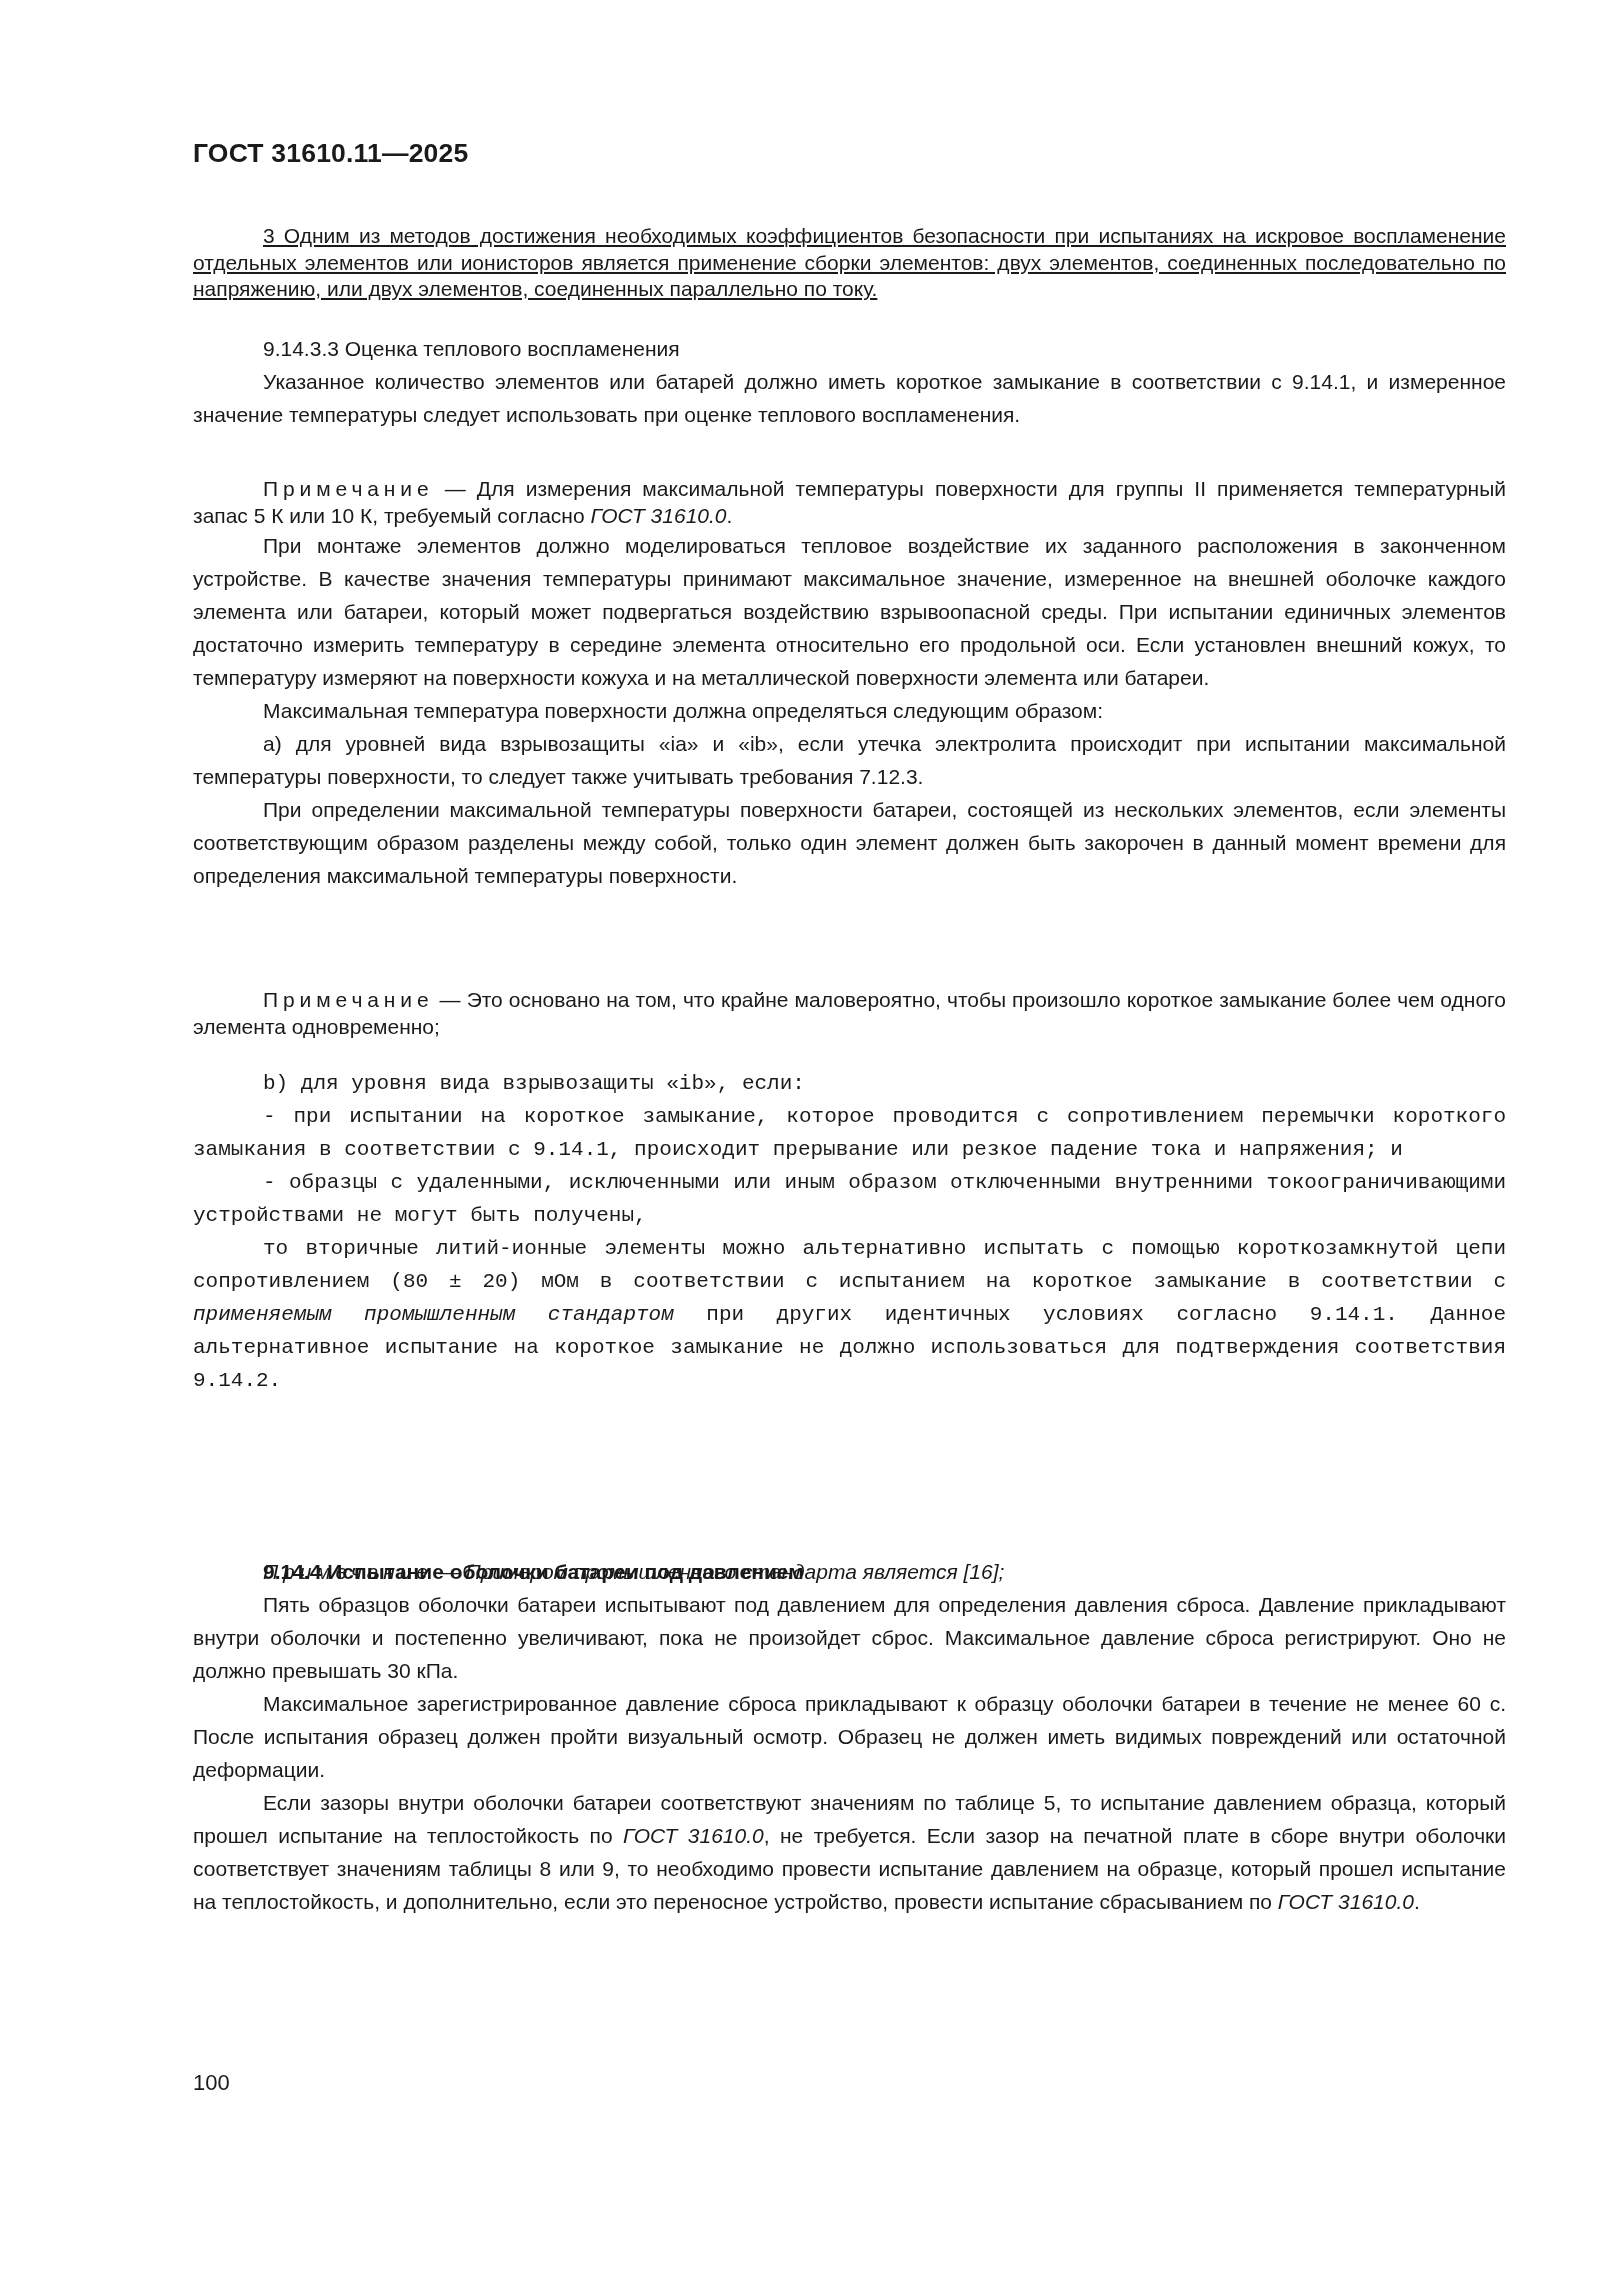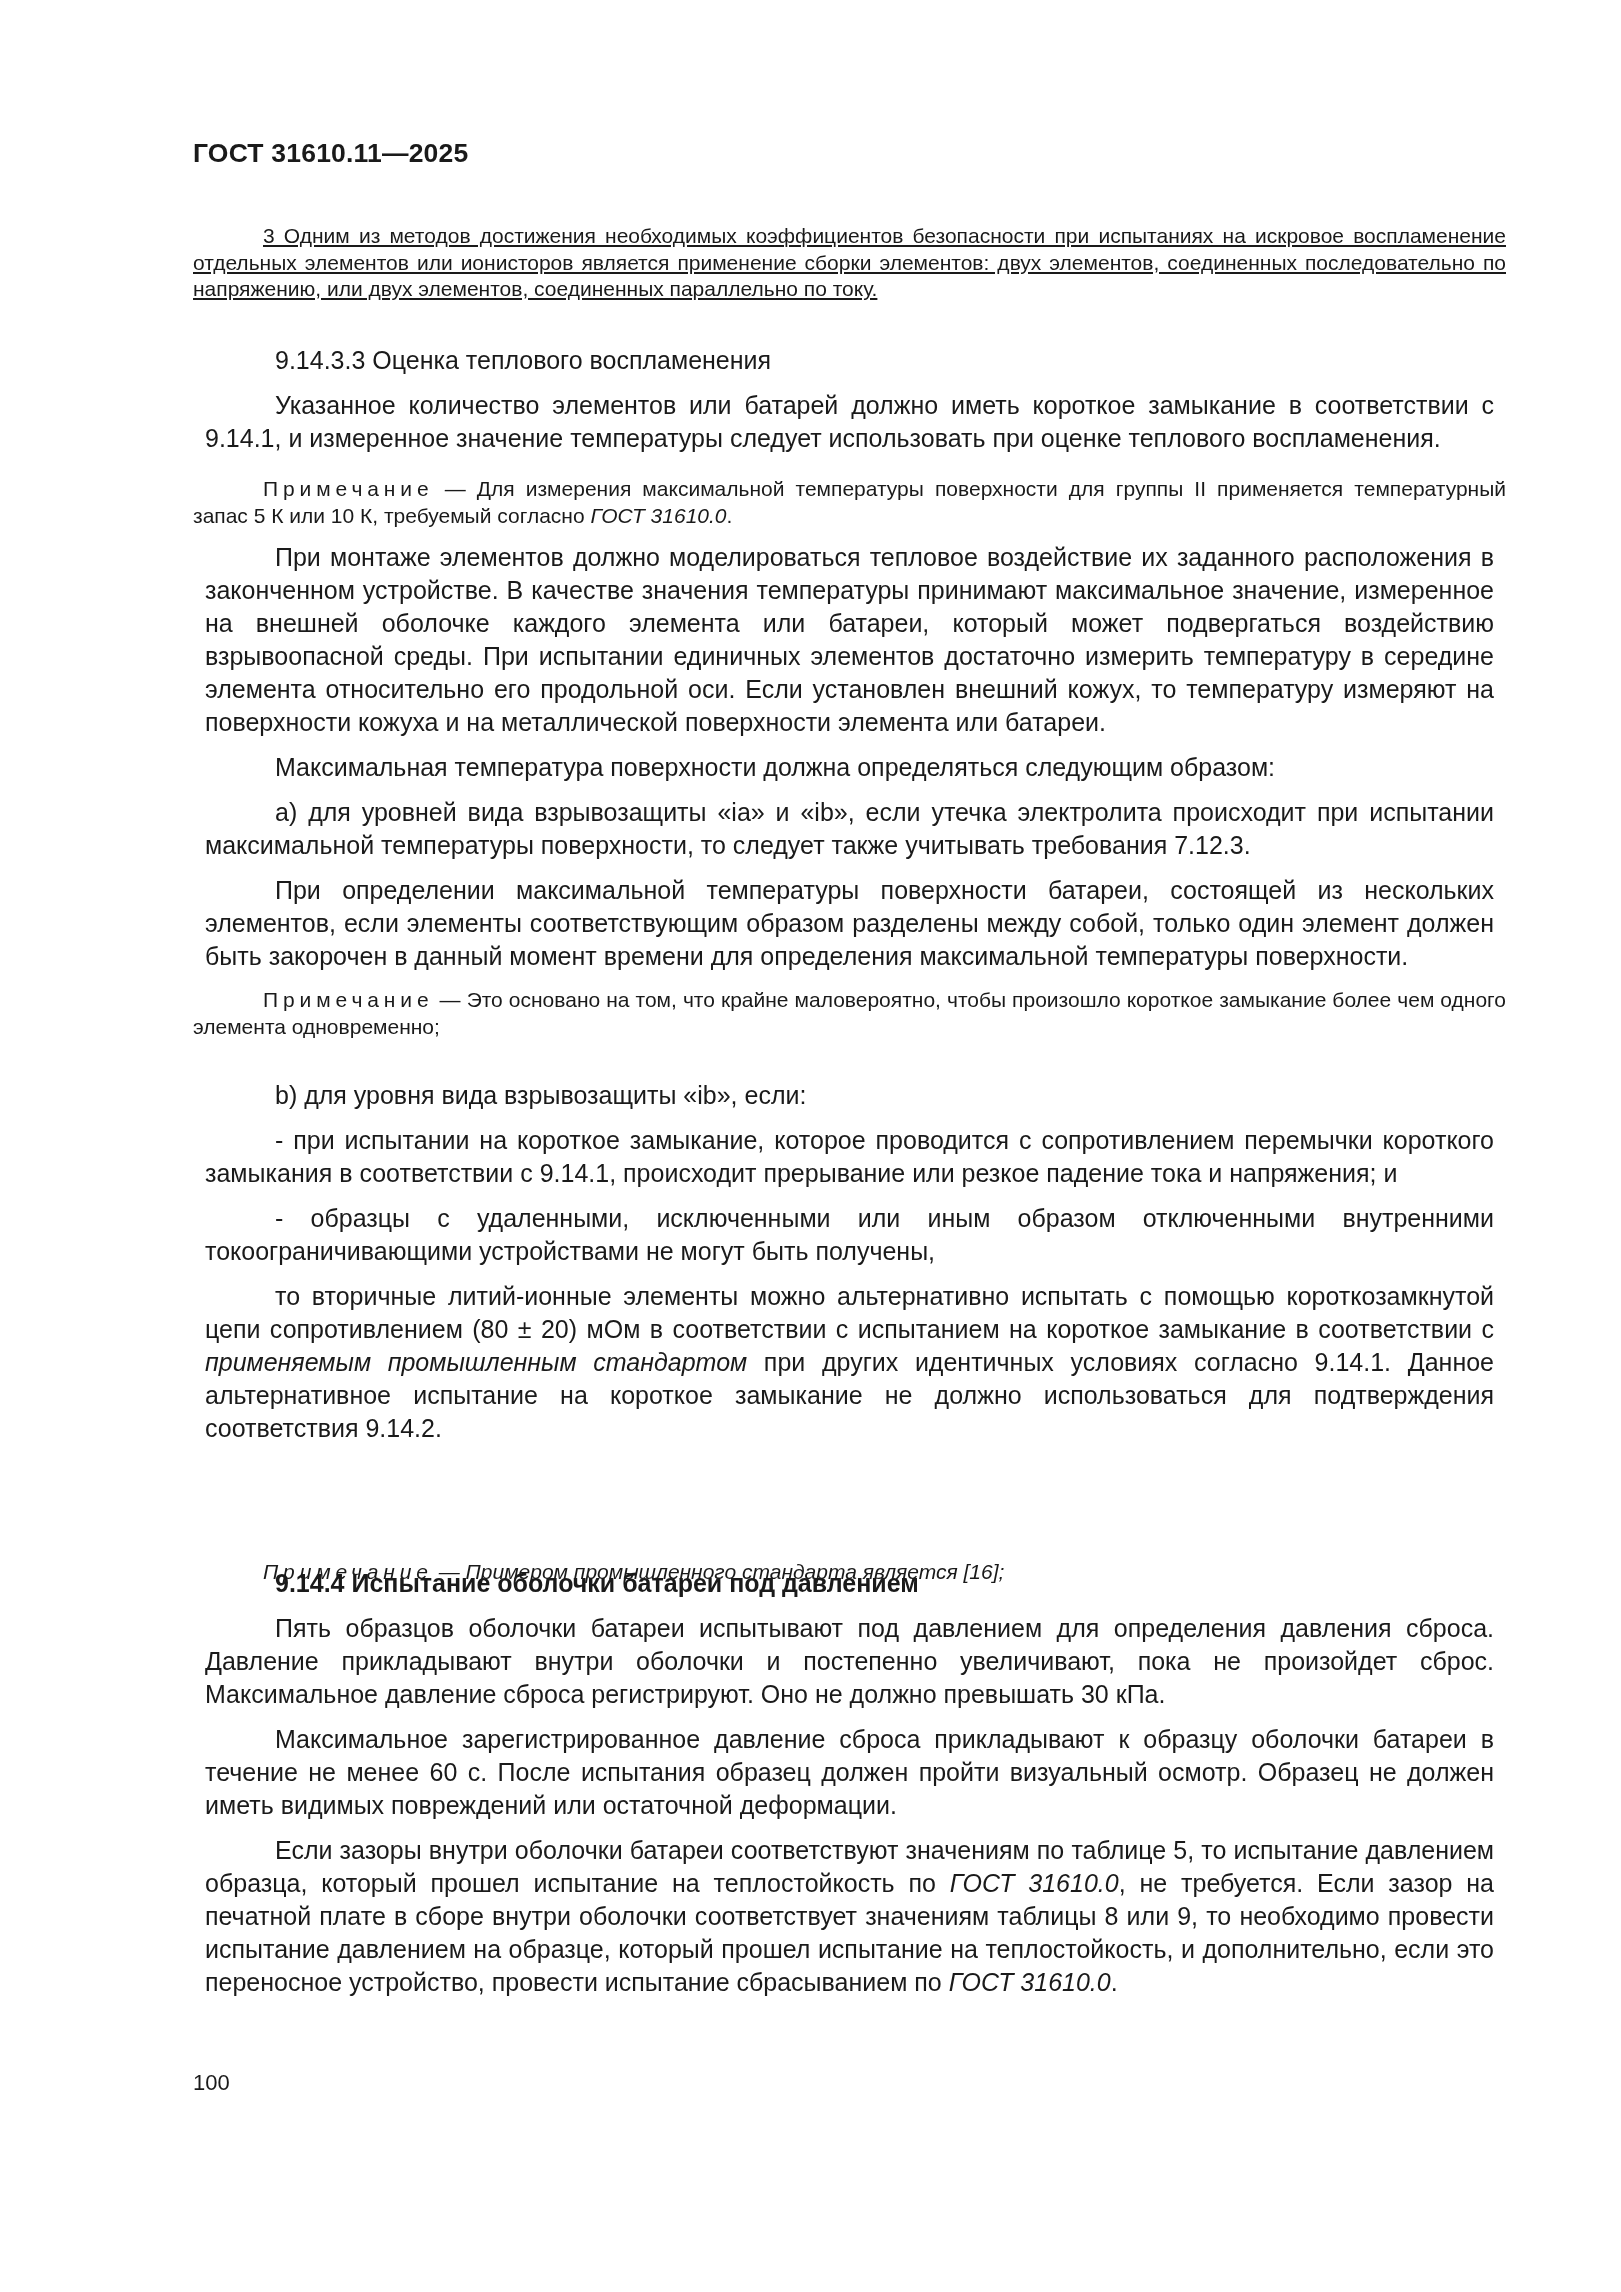--- a/index.html
+++ b/index.html
@@ -1,20 +1,20 @@
 <!DOCTYPE html>
 <html><head>
 <meta charset="utf-8">
 <style>
   html, body { margin: 0; padding: 0; background: #ffffff; }
   body { width: 1621px; height: 2293px; position: relative; overflow: hidden; }
   .page { position: absolute; left: 193px; top: 0; width: 1313px; color: #1a1a1a;
           font-family: "Liberation Sans", sans-serif; }
   .hdr { position: absolute; top: 138px; left: 0; font-weight: bold; font-size: 26.5px; letter-spacing: 0.2px; }
-  .p { font-size: 25px; line-height: 33px; text-align: justify; margin: 12px; text-indent: 70px; }
+  .p { font-size: 21px; line-height: 33px; text-align: justify; margin: 0; text-indent: 70px; }
   .sm { font-size: 21px; line-height: 26.5px; text-align: justify; margin: 0; text-indent: 70px; }
   .lbl { letter-spacing: 4.9px; }
   .it { font-style: italic; }
   .b { font-weight: bold; }
   .blk { position: absolute; left: 0; width: 1313px; }
   .pn { position: absolute; left: 193px; top: 2070px; font-family: "Liberation Sans", sans-serif; font-size: 22px; color: #1a1a1a; }
 </style>
 </head>
 <body>
 
@@ -39,21 +39,21 @@
     <p class="p">При монтаже элементов должно моделироваться тепловое воздействие их заданного расположения в законченном устройстве. В качестве значения температуры принимают максимальное значение, измеренное на внешней оболочке каждого элемента или батареи, который может подвергаться воздействию взрывоопасной среды. При испытании единичных элементов достаточно измерить температуру в середине элемента относительно его продольной оси. Если установлен внешний кожух, то температуру измеряют на поверхности кожуха и на металлической поверхности элемента или батареи.</p>
     <p class="p">Максимальная температура поверхности должна определяться следующим образом:</p>
     <p class="p">a) для уровней вида взрывозащиты «ia» и «ib», если утечка электролита происходит при испытании максимальной температуры поверхности, то следует также учитывать требования 7.12.3.</p>
     <p class="p">При определении максимальной температуры поверхности батареи, состоящей из нескольких элементов, если элементы соответствующим образом разделены между собой, только один элемент должен быть закорочен в данный момент времени для определения максимальной температуры поверхности.</p>
   </div>
 
   <div class="blk" style="top:987px;">
     <p class="sm"><span class="lbl">Примечание</span><span> — Это основано на том, что крайне маловероятно, чтобы произошло короткое замыкание более чем одного элемента одновременно;</span></p>
   </div>
 
-  <div class="blk" style="top:1067px;">
+  <div class="blk" style="top:1067px;font-family:Liberation Mono, monospace;">
     <p class="p">b) для уровня вида взрывозащиты «ib», если:</p>
     <p class="p">- при испытании на короткое замыкание, которое проводится с сопротивлением перемычки короткого замыкания в соответствии с 9.14.1, происходит прерывание или резкое падение тока и напряжения; и</p>
     <p class="p">- образцы с удаленными, исключенными или иным образом отключенными внутренними токоограничивающими устройствами не могут быть получены,</p>
     <p class="p"><span>то вторичные литий-ионные элементы можно альтернативно испытать с помощью короткозамкнутой цепи сопротивлением (80 ± 20) мОм в соответствии с испытанием на короткое замыкание в соответствии с </span><span class="it">применяемым промышленным стандартом</span><span> при других идентичных условиях согласно 9.14.1. Данное альтернативное испытание на короткое замыкание не должно использоваться для подтверждения соответствия 9.14.2.</span></p>
   </div>
 
   <div class="blk" style="top:1511px;margin-top:48px;">
     <p class="sm it"><span class="lbl">Примечание</span><span> — Примером промышленного стандарта является [16];</span></p>
   </div>
 

